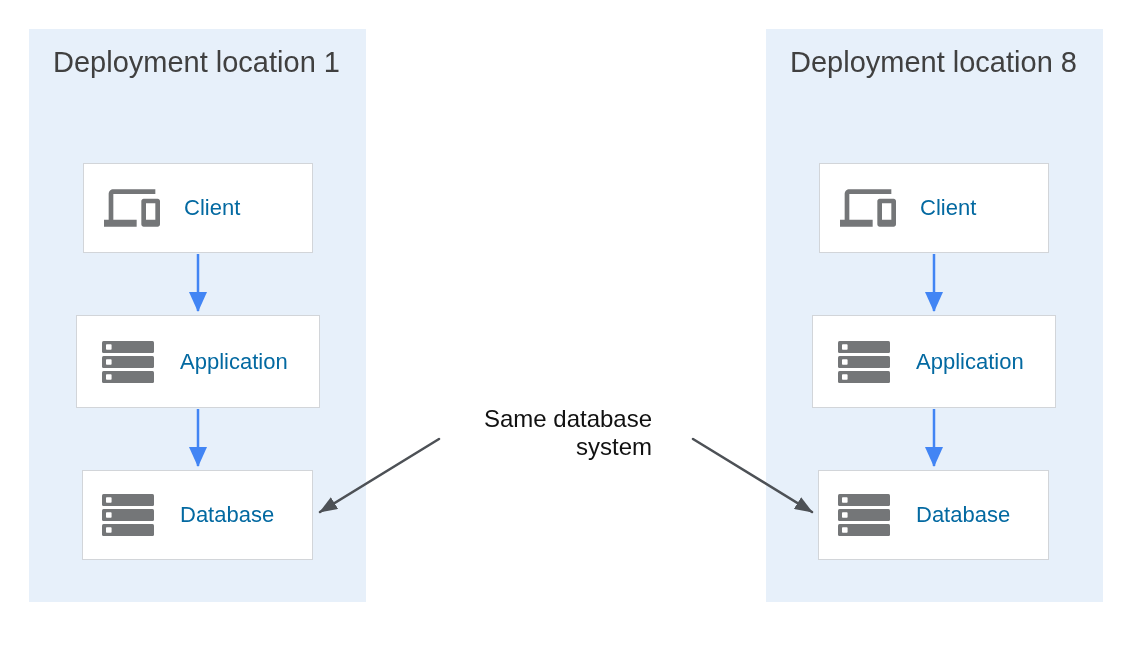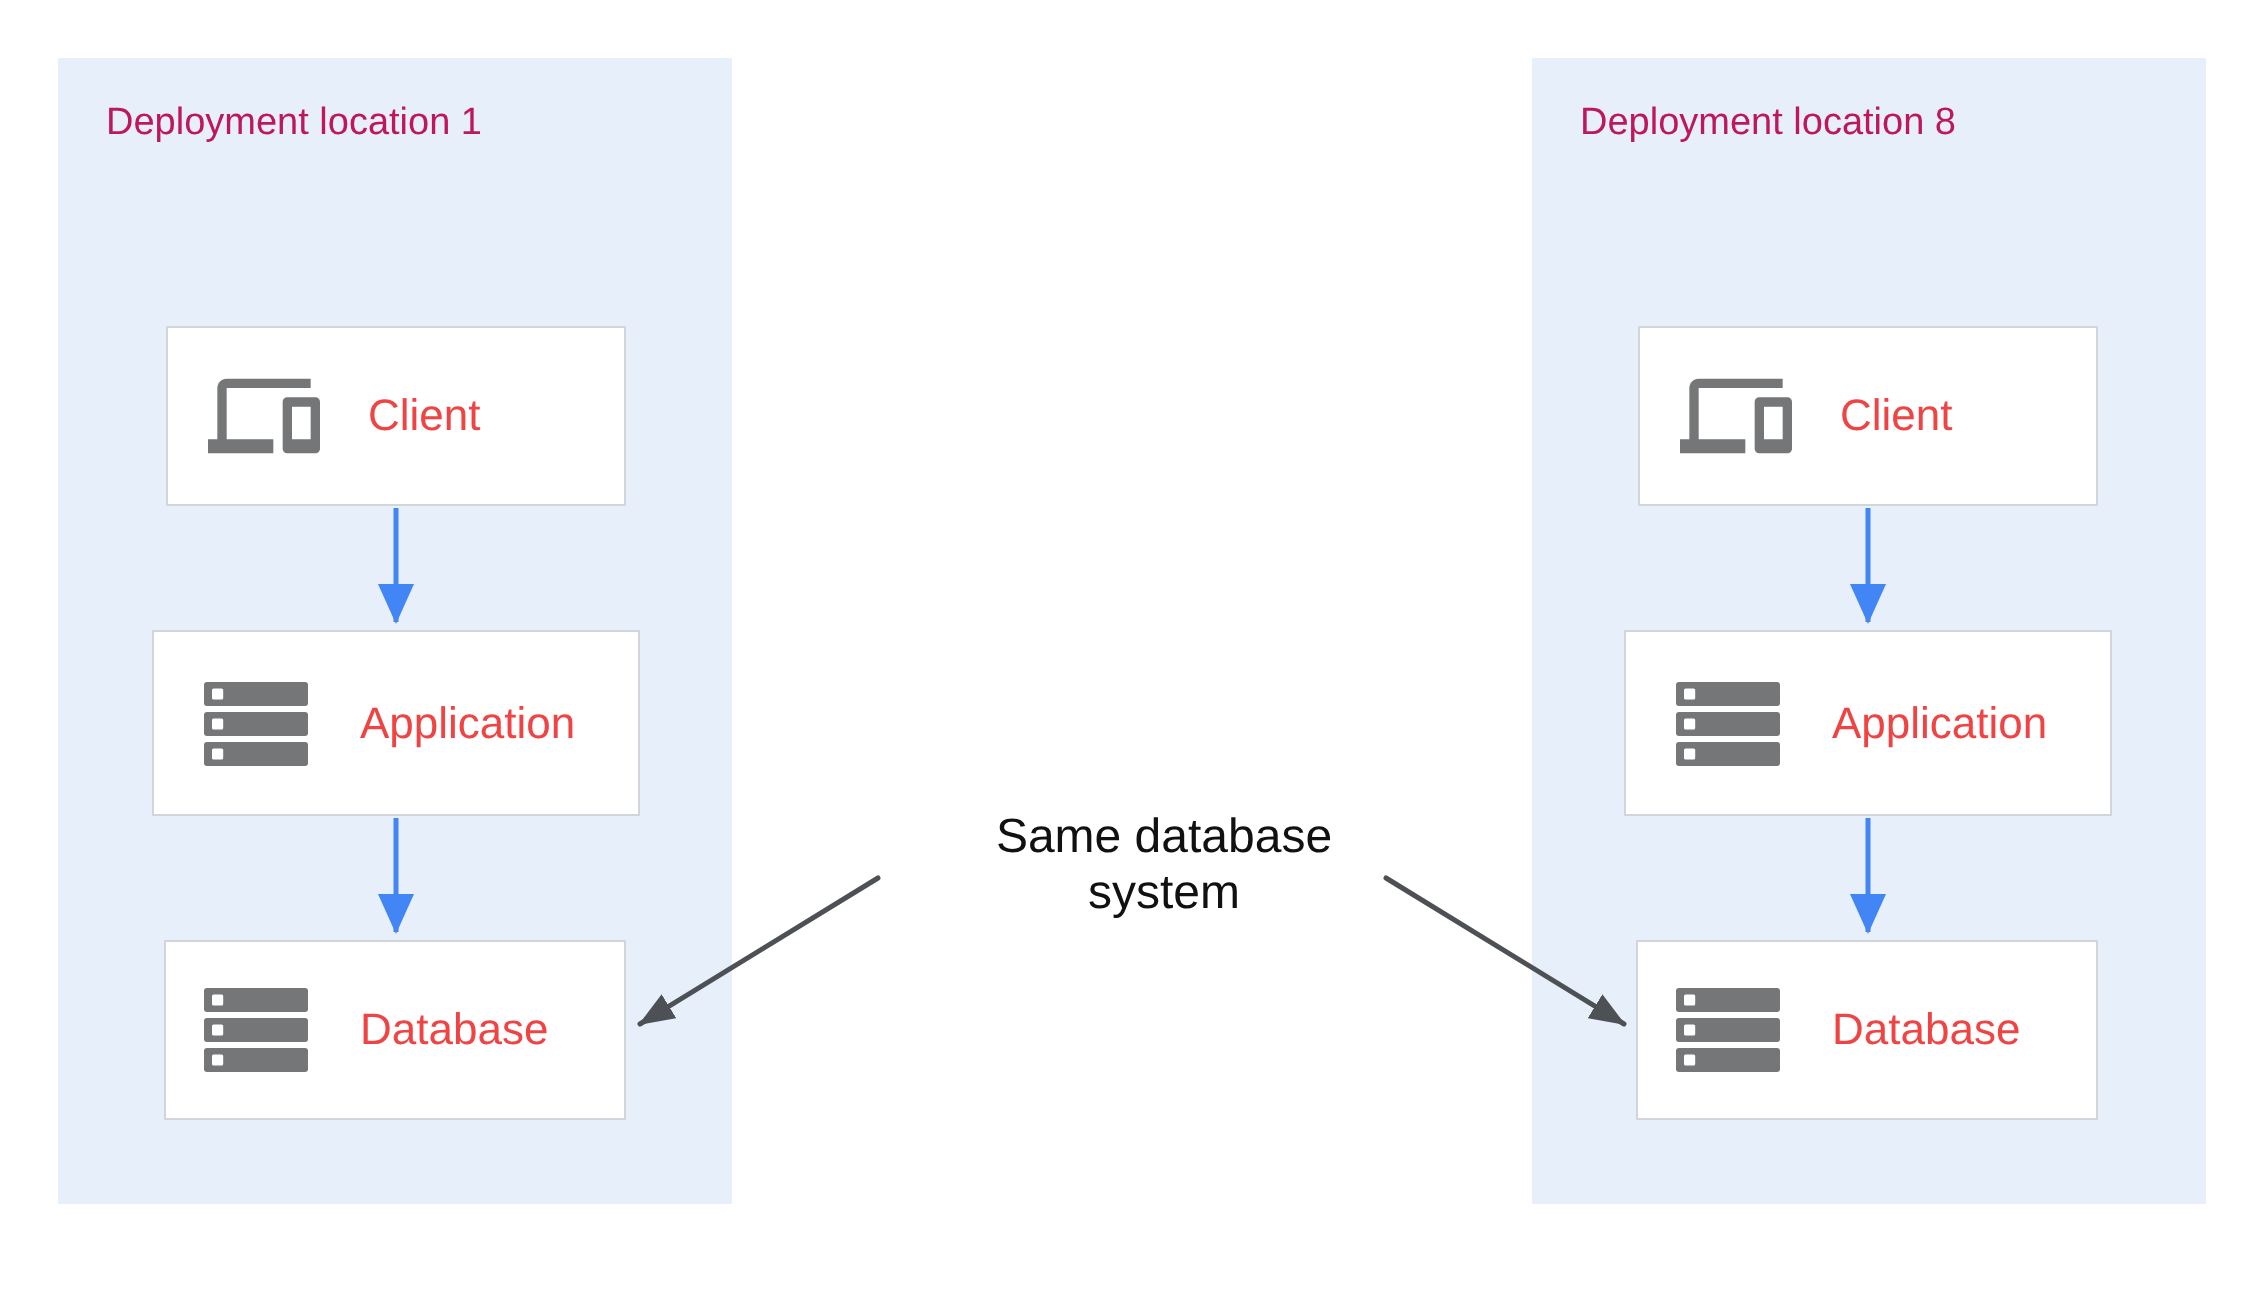--- a/index.html
+++ b/index.html
@@ -21,36 +21,36 @@
     width: 337px;
     height: 573px;
     background: #e7f0fa;
   }
   .panel.left  { left: 29px; }
   .panel.right { left: 766px; }
   .panel-title {
     position: absolute;
     left: 24px;
     top: 19px;
-    font-size: 19px;
+    font-size: 29px;
     line-height: 28px;
-    color: #be185d;
+    color: #404040;
     white-space: nowrap;
   }
   .node {
     position: absolute;
     background: #ffffff;
     border: 1px solid #d2d5d9;
     box-sizing: border-box;
     display: flex;
     align-items: center;
   }
   .node .label {
     font-size: 22px;
-    color: #ef4444;
+    color: #0369a1;
     white-space: nowrap;
   }
   
   .node.l-client   { left: 83px;  top: 163px; width: 230px; height: 90px; padding-left: 20px; }
   .node.l-app      { left: 76px;  top: 315px; width: 244px; height: 93px; padding-left: 25px; }
   .node.l-db       { left: 82px;  top: 470px; width: 231px; height: 90px; padding-left: 19px; }
   
   .node.r-client   { left: 819px; top: 163px; width: 230px; height: 90px; padding-left: 20px; }
   .node.r-app      { left: 812px; top: 315px; width: 244px; height: 93px; padding-left: 25px; }
   .node.r-db       { left: 818px; top: 470px; width: 231px; height: 90px; padding-left: 19px; }
@@ -61,27 +61,27 @@
 
   .arrows-overlay {
     position: absolute;
     left: 0; top: 0;
     width: 1132px;
     height: 648px;
     pointer-events: none;
   }
   .center-label {
     position: absolute;
-    left: 582px;
+    left: 568px;
     top: 405px;
     transform: translateX(-50%);
     font-size: 24px;
     line-height: 28px;
     color: #111111;
-    text-align: center;
+    text-align: right;
     white-space: pre-line;
   }
 </style>
 </head>
 <body>
 
 <div class="canvas">
 
   <div class="panel left">
     <div class="panel-title">Deployment location 1</div>

